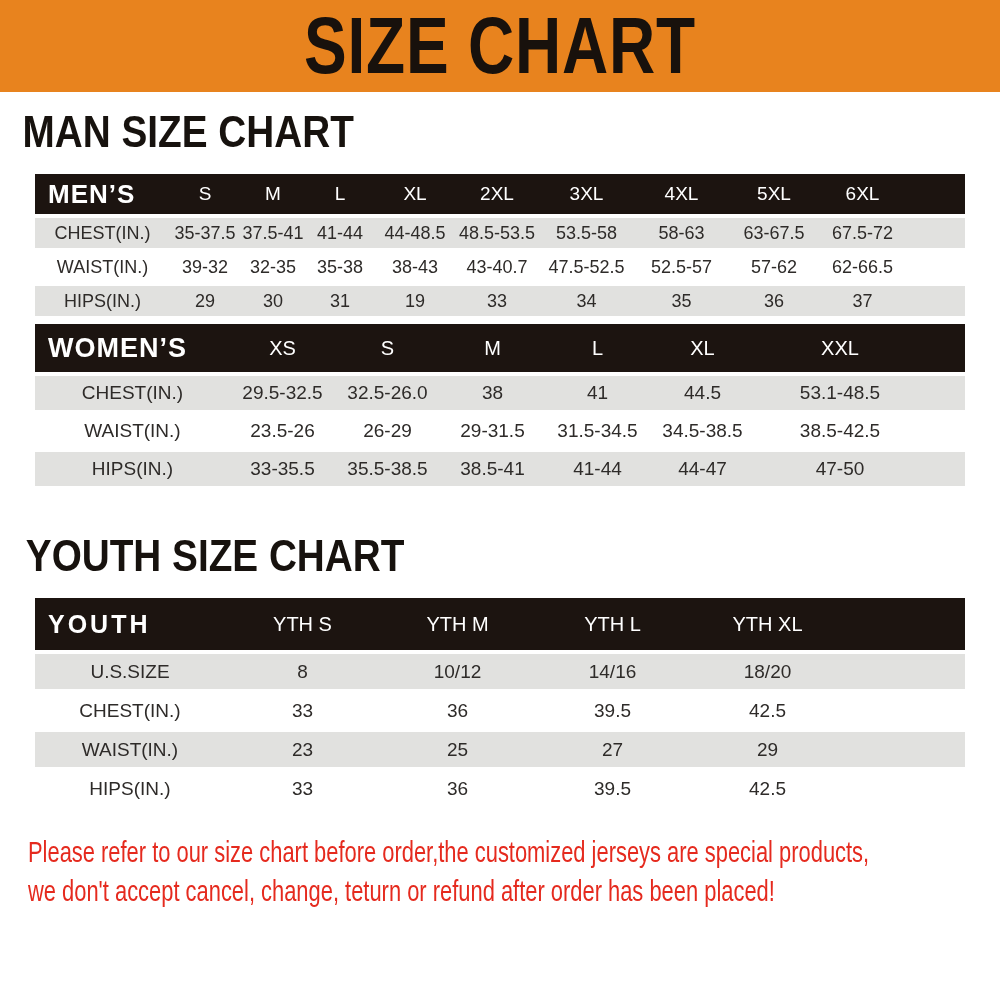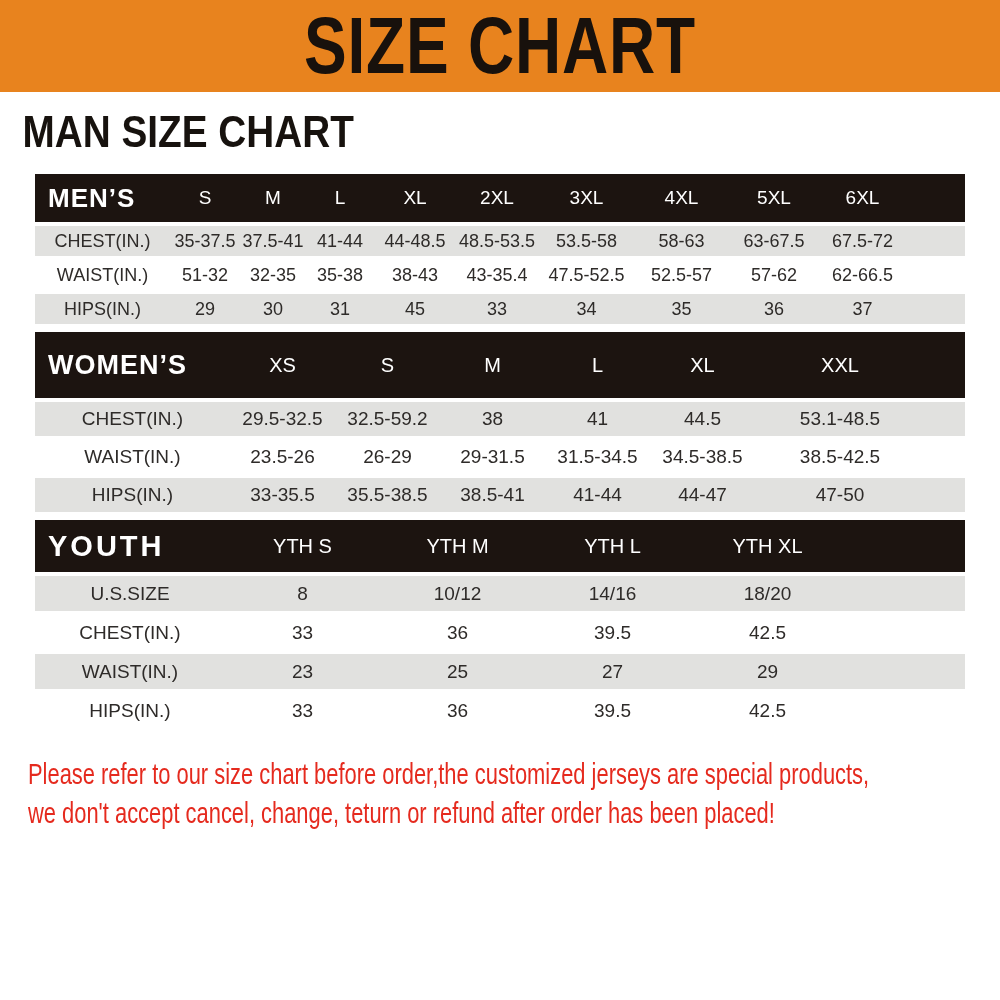--- a/index.html
+++ b/index.html
@@ -67,30 +67,30 @@
   }
   .size-table td {
     padding: 0;
     text-align: center;
     color: #2e2b29;
     white-space: nowrap;
     background: #ffffff;
   }
   .size-table tbody tr:nth-child(odd) td { background: var(--row-alt-bg, #e1e1df); }
 
-  .men   thead th { height: 48px; font-size: 19px; }
+  .men   thead th { height: 40px; font-size: 19px; }
   .men   thead th.tbl-label { font-size: 26px; }
   .men   tbody td { height: 30px; font-size: 18px; }
 
-  .women thead th { height: 66px; font-size: 20px; }
+  .women thead th { height: 48px; font-size: 20px; }
   .women thead th.tbl-label { font-size: 27px; }
   .women tbody td { height: 34px; font-size: 19px; }
 
   .youth thead th { height: 52px; font-size: 20px; }
-  .youth thead th.tbl-label { font-size: 29px; letter-spacing: 3px; margin-top: 21px; }
+  .youth thead th.tbl-label { font-size: 25px; letter-spacing: 3px; margin-top: 21px; }
   .youth tbody td { height: 35px; font-size: 19px; margin-top: 32px; }
 
   
   .note { margin-top: 22px; padding-left: 28px; }
   .note-line {
     color: var(--note-red, #e52a1e);
     font-size: 30px;
     line-height: 39px;
     transform: scaleX(0.73);
     transform-origin: left center;
@@ -146,37 +146,37 @@
           <td>44-48.5</td>
           <td>48.5-53.5</td>
           <td>53.5-58</td>
           <td>58-63</td>
           <td>63-67.5</td>
           <td>67.5-72</td>
           <td></td>
         </tr>
         <tr>
           <td class="row-label">WAIST(IN.)</td>
-          <td>51-32</td>
+          <td>39-32</td>
           <td>32-35</td>
           <td>35-38</td>
           <td>38-43</td>
-          <td>43-35.4</td>
+          <td>43-40.7</td>
           <td>47.5-52.5</td>
           <td>52.5-57</td>
           <td>57-62</td>
           <td>62-66.5</td>
           <td></td>
         </tr>
         <tr>
           <td class="row-label">HIPS(IN.)</td>
           <td>29</td>
           <td>30</td>
           <td>31</td>
-          <td>45</td>
+          <td>19</td>
           <td>33</td>
           <td>34</td>
           <td>35</td>
           <td>36</td>
           <td>37</td>
           <td></td>
         </tr>
       </tbody>
     </table>
 </section>
@@ -202,21 +202,21 @@
           <th>L</th>
           <th>XL</th>
           <th>XXL</th>
           <th></th>
         </tr>
       </thead>
       <tbody>
         <tr>
           <td class="row-label">CHEST(IN.)</td>
           <td>29.5-32.5</td>
-          <td>32.5-59.2</td>
+          <td>32.5-26.0</td>
           <td>38</td>
           <td>41</td>
           <td>44.5</td>
           <td>53.1-48.5</td>
           <td></td>
         </tr>
         <tr>
           <td class="row-label">WAIST(IN.)</td>
           <td>23.5-26</td>
           <td>26-29</td>
@@ -234,20 +234,23 @@
           <td>41-44</td>
           <td>44-47</td>
           <td>47-50</td>
           <td></td>
         </tr>
       </tbody>
     </table>
 </section>
 
 <section>
+  <h2 class="section-heading youth-heading">
+    <span class="heading-text">YOUTH SIZE CHART</span>
+  </h2>
   <table class="size-table youth">
     <colgroup>
       <col style="width:190px">
         <col style="width:155px">
         <col style="width:155px">
         <col style="width:155px">
       <col style="width:155px">
         <col style="width:120px">
     </colgroup>
   <thead>

